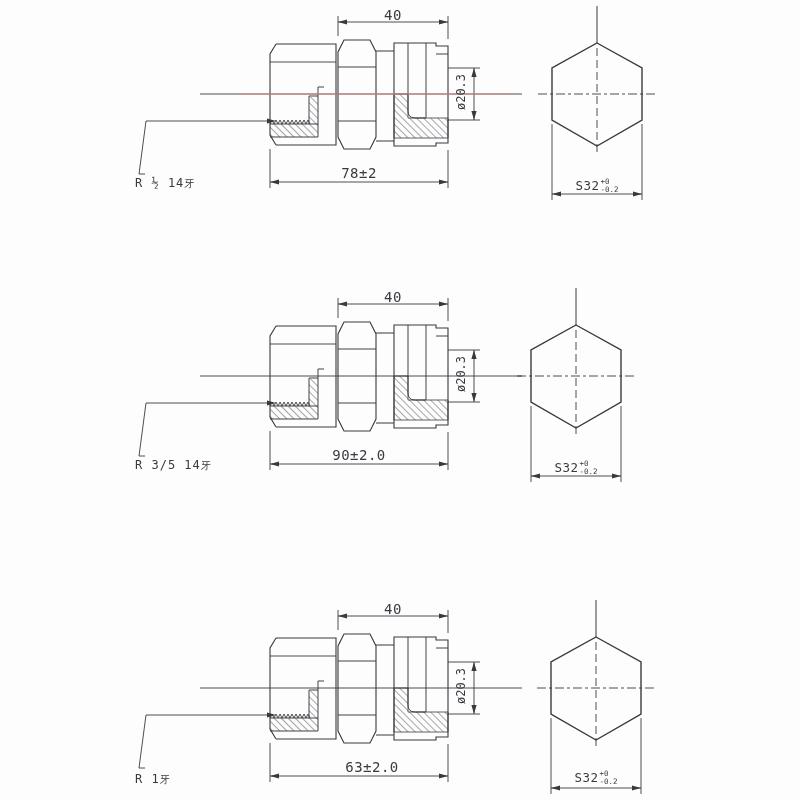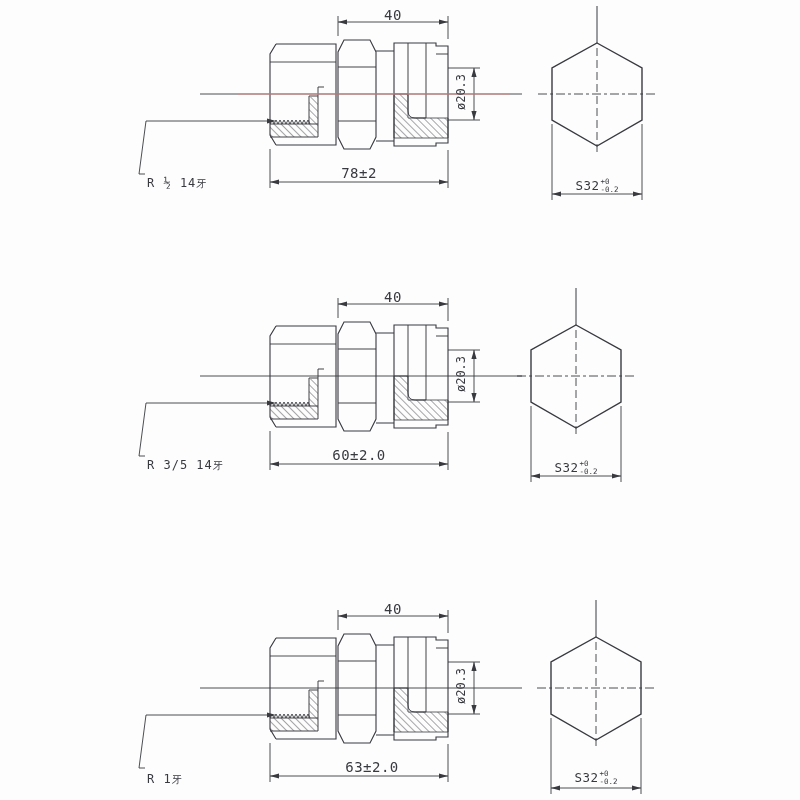--- a/index.html
+++ b/index.html
@@ -18,21 +18,21 @@
   .lbl{
     position:absolute;font-size:14px;line-height:14px;white-space:nowrap;
     letter-spacing:0.5px;
   }
   .center{transform:translateX(-50%);}
   .dia{
     width:60px;height:14px;text-align:center;
     transform:rotate(-90deg);transform-origin:center;
     font-size:12px;letter-spacing:0px;
   }
-  .thread{font-size:12px;letter-spacing:1px;margin-left:12px;}
+  .thread{font-size:12px;letter-spacing:1px;}
   .thread .cjk{font-size:10px;letter-spacing:0;}
   .s32{display:flex;align-items:flex-end;gap:1px;font-size:12.5px;}
   .s32 .tol{display:flex;flex-direction:column;font-size:7.5px;line-height:7.5px;letter-spacing:0;}
 </style>
 </head>
 <body>
 
 <div class="canvas">
 
   <svg width="0" height="0" style="position:absolute">
@@ -102,21 +102,21 @@
         <span>-0.2</span>
       </span>
   </div>
 
   <svg class="row" style="top:284px" viewBox="0 0 570 208">
     <use href="#coupling-view"></use>
     <use href="#hex-view" x="-21"></use>
   </svg>
   <div class="lbl center" style="left:393px;top:290px">40</div>
   <div class="lbl dia" style="left:431px;top:367px">ø20.3</div>
-  <div class="lbl center" style="left:359px;top:448px">60±2.0</div>
+  <div class="lbl center" style="left:359px;top:448px">90±2.0</div>
   <div class="lbl thread" style="left:135px;top:458px"><span>R 3/5 14</span><span class="cjk">牙</span></div>
   <div class="lbl center s32" style="left:576px;top:460px">
     <span>S32</span>
     <span class="tol">
         <span>+0</span>
         <span>-0.2</span>
       </span>
   </div>
 
   <svg class="row" style="top:596px" viewBox="0 0 570 208">

